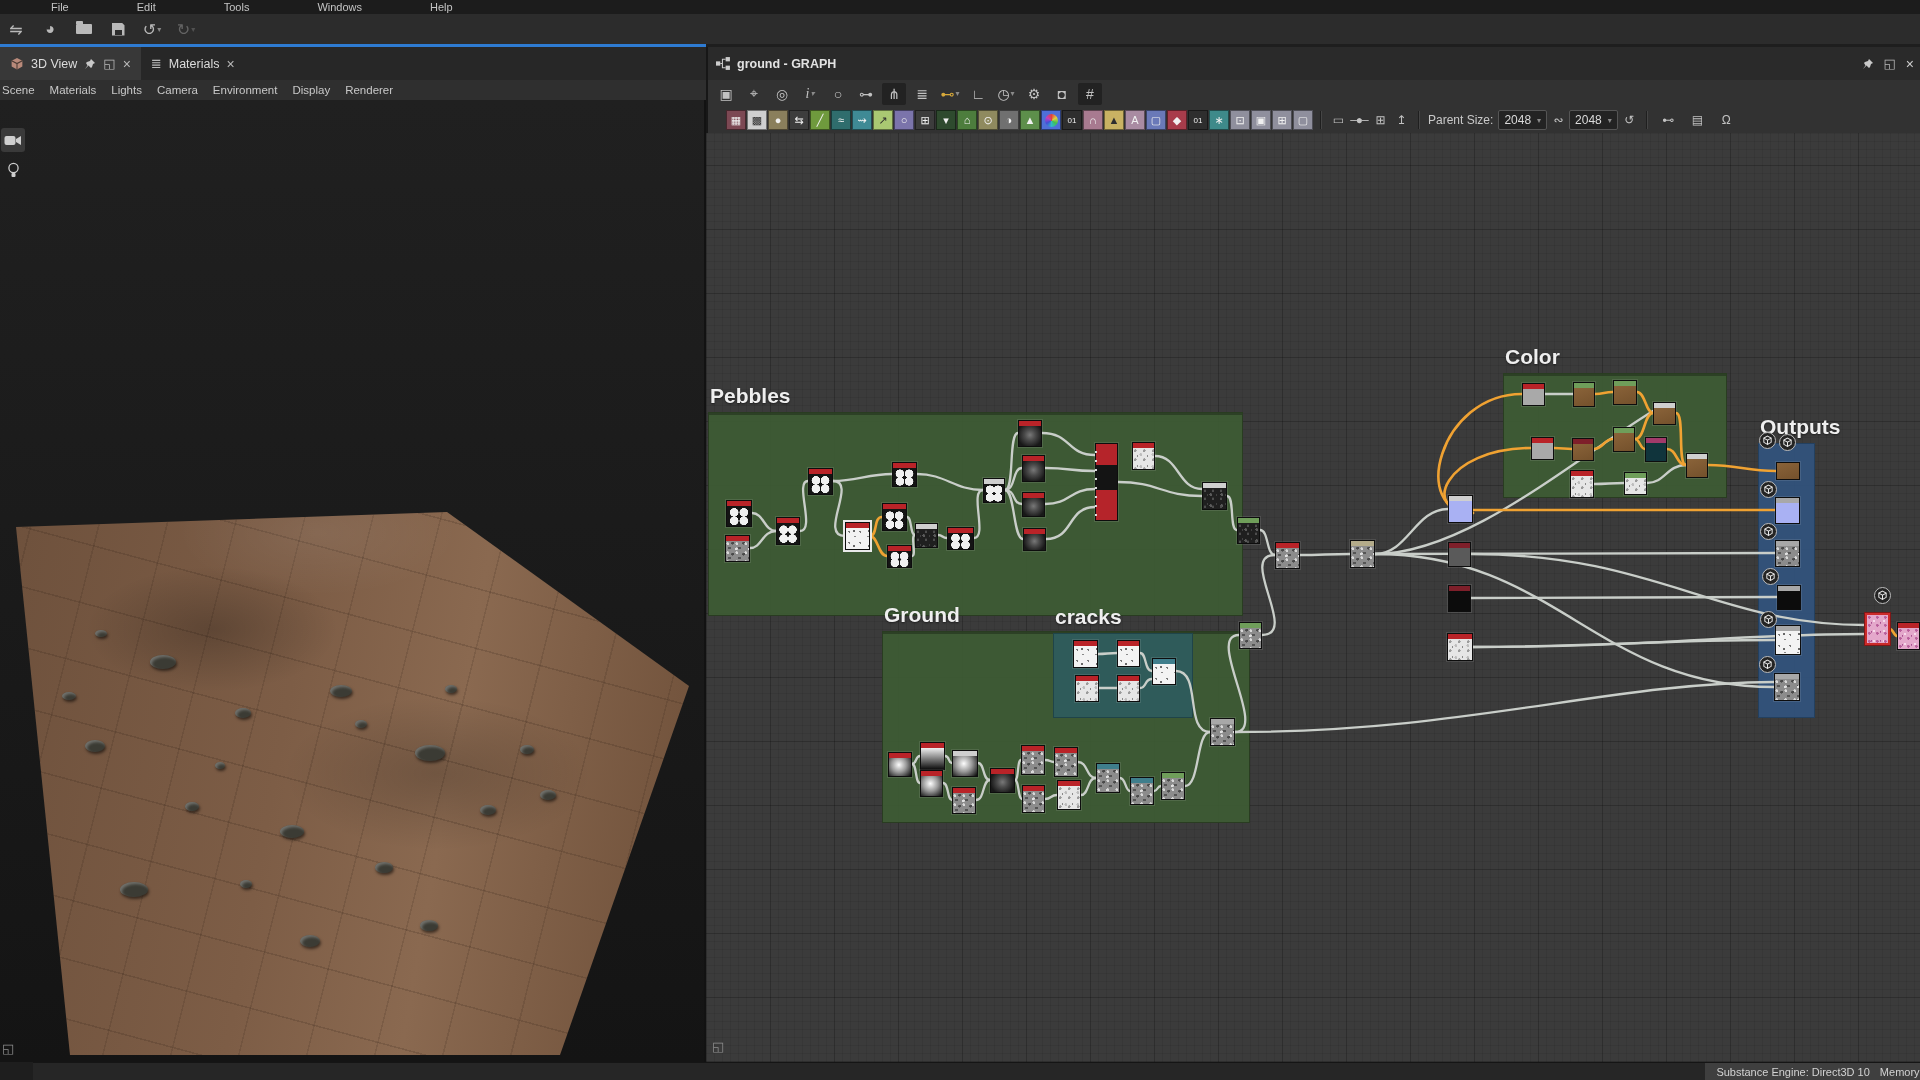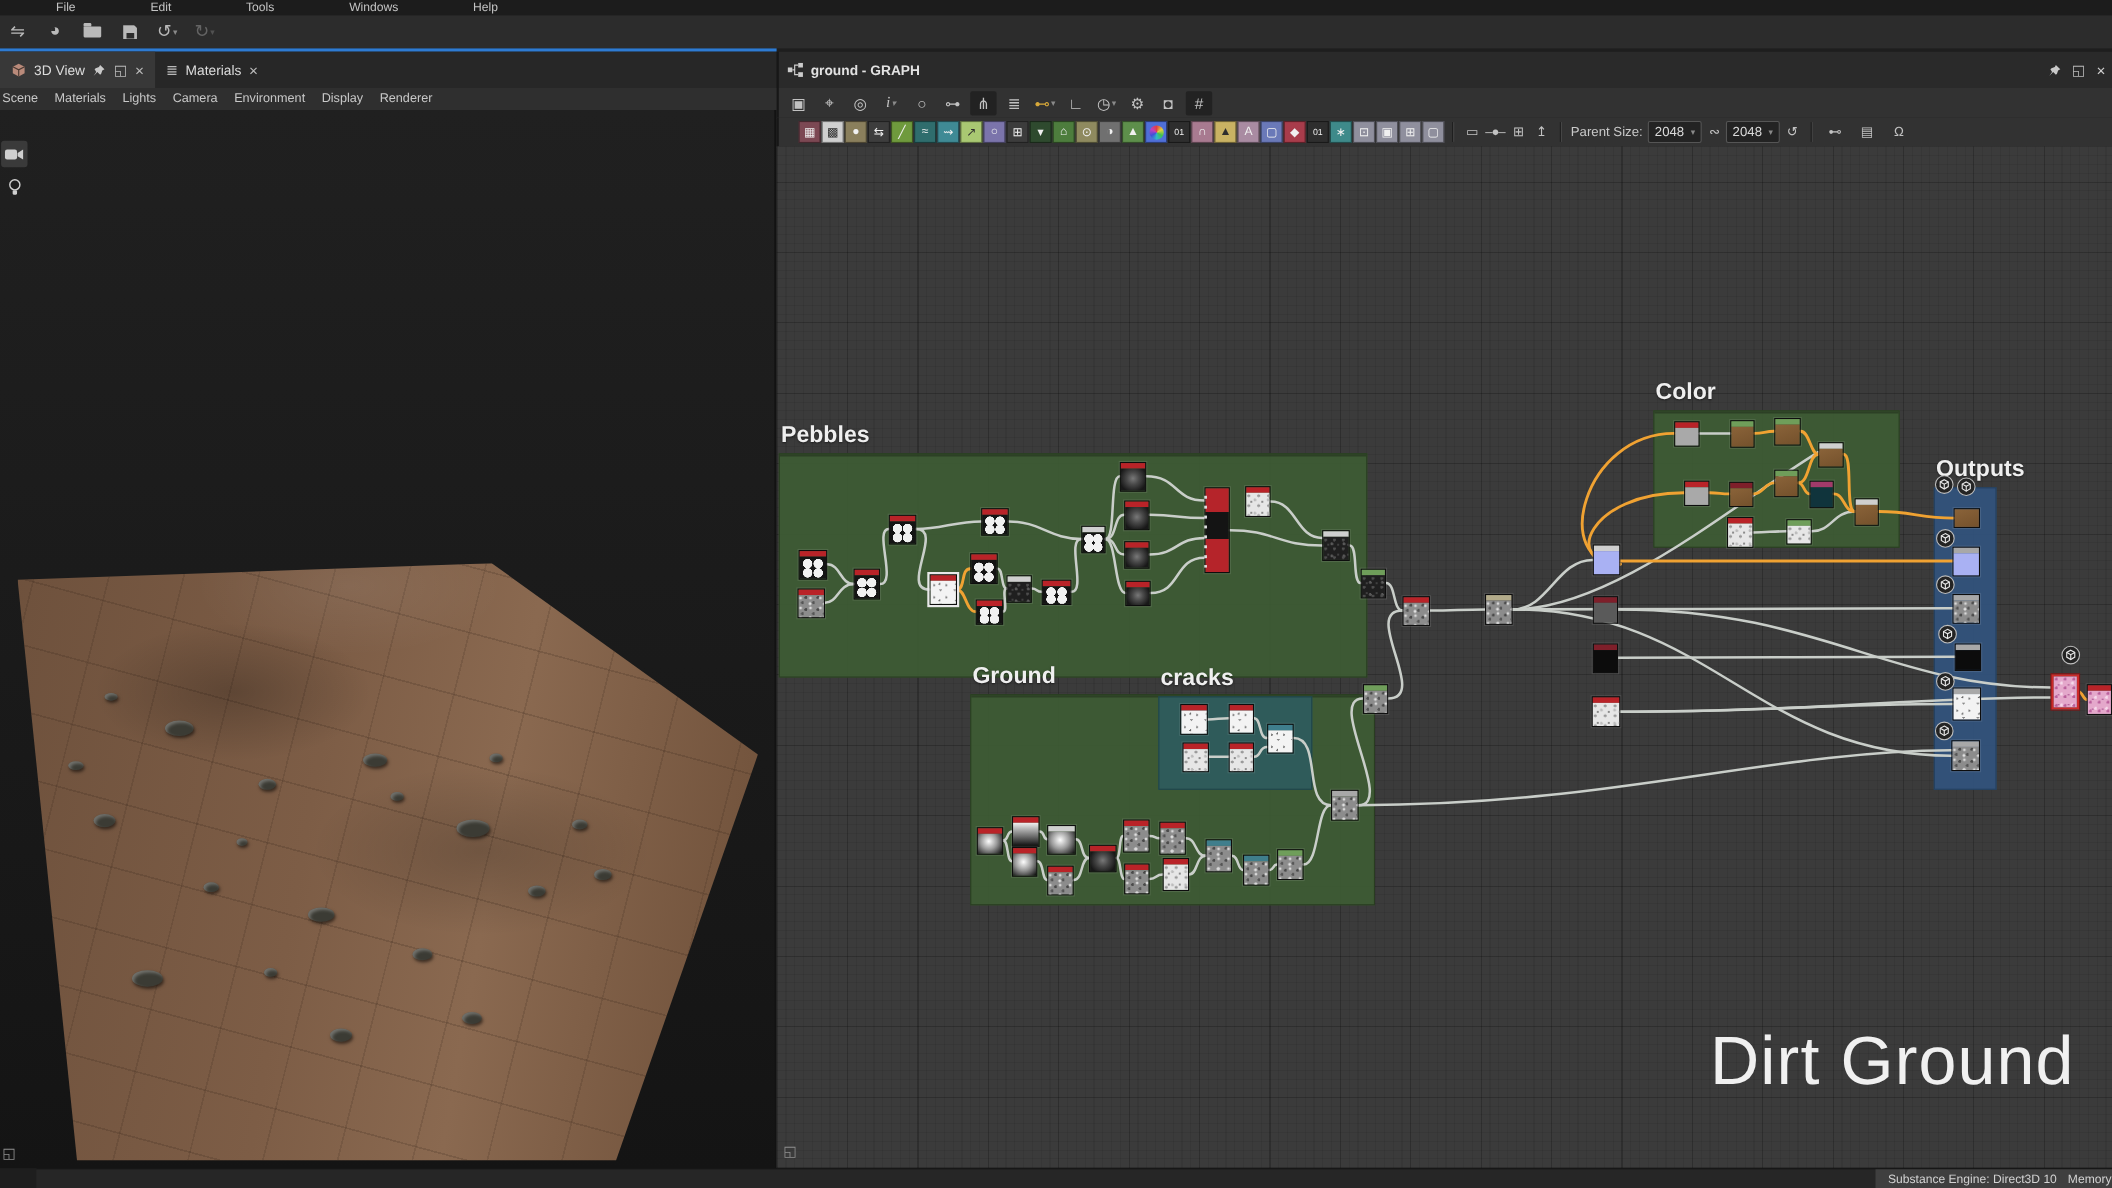--- a/index.html
+++ b/index.html
@@ -338,21 +338,20 @@
         <span class="caret">▾</span>
       </span>
       <span class="t2icon">↺</span>
       <span class="vsep"></span>
       <span class="t2icon" style="margin: 0px 4px;">⊷</span>
       <span class="t2icon" style="margin: 0px 4px;">▤</span>
       <span class="t2icon" style="margin: 0px 4px;">Ω</span>
     </div>
 
   <div id="graph-canvas" class="abs">
-    <div id="watermark">Dirt Ground</div>
     <div id="group-layer">
         <div class="ggroup gg-green" style="left: 2px; top: 279px; width: 535px; height: 204px;">
           <div class="glabel">Pebbles</div>
         </div>
         <div class="ggroup gg-green" style="left: 176px; top: 498px; width: 368px; height: 192px;">
           <div class="glabel">Ground</div>
         </div>
         <div class="ggroup gg-teal" style="left: 347px; top: 500px; width: 140px; height: 85px;">
           <div class="glabel">cracks</div>
         </div>

